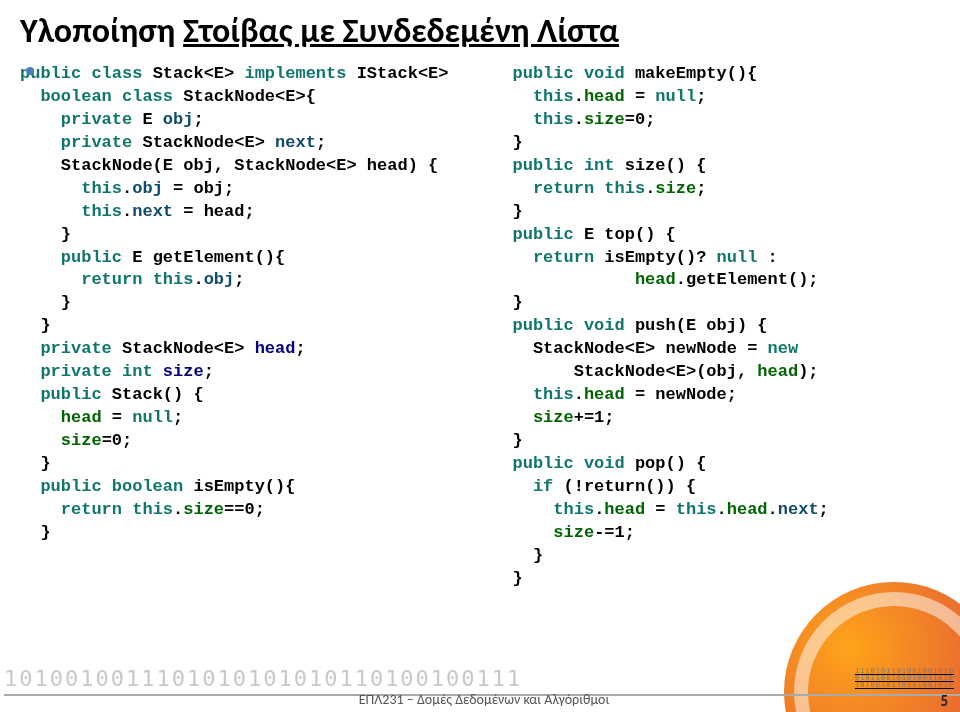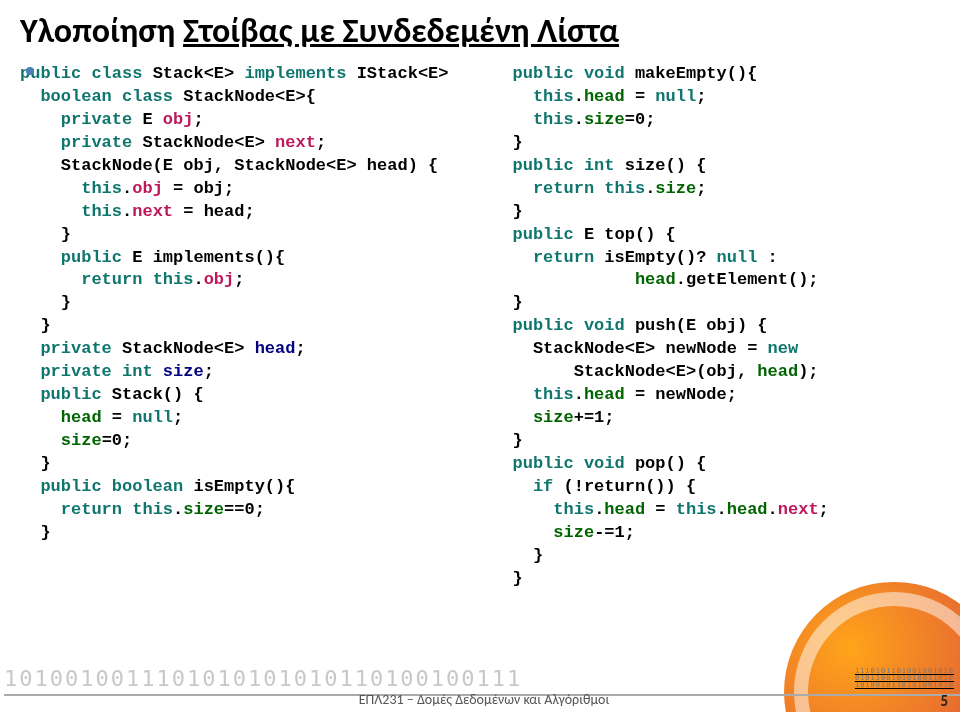--- a/index.html
+++ b/index.html
@@ -40,21 +40,21 @@
   }
   .col {
     font-family: "Courier New", monospace;
     font-size: 17px;
     font-weight: bold;
     line-height: 1.35;
     white-space: pre;
   }
   .col-left { flex: 1.05; }
   .col-right { flex: 0.95; }
-  .k-blue { color: #be185d; margin-top: 12px; }
+  .k-blue { color: #0c4a6e; margin-top: 12px; }
   .k-red  { color: #0f766e; }
   .k-green{ color: #006400; }
   .k-nav  { color: #000080; }
   .k-black{ color: #000; }
   .footer {
     position: absolute;
     bottom: 0;
     left: 4px;
     width: 100%;
     height: 46px;
@@ -148,21 +148,21 @@
 
 <div class="code-wrap">
   <div class="col col-left" id="code-left"><span class="k-red">public class </span><span class="k-black">Stack&lt;E&gt; </span><span class="k-red">implements </span><span class="k-black">IStack&lt;E&gt;</span>
 <span class="k-black">  </span><span class="k-red">boolean class </span><span class="k-black">StackNode&lt;E&gt;{</span>
 <span class="k-black">    </span><span class="k-red">private </span><span class="k-black">E </span><span class="k-blue">obj</span><span class="k-black">;</span>
 <span class="k-black">    </span><span class="k-red">private </span><span class="k-black">StackNode&lt;E&gt; </span><span class="k-blue">next</span><span class="k-black">;</span>
 <span class="k-black">    StackNode(E obj, StackNode&lt;E&gt; head) {</span>
 <span class="k-black">      </span><span class="k-red">this</span><span class="k-black">.</span><span class="k-blue">obj </span><span class="k-black">= obj;</span>
 <span class="k-black">      </span><span class="k-red">this</span><span class="k-black">.</span><span class="k-blue">next </span><span class="k-black">= head;</span>
 <span class="k-black">    }</span>
-<span class="k-black">    </span><span class="k-red">public </span><span class="k-black">E implements(){</span>
+<span class="k-black">    </span><span class="k-red">public </span><span class="k-black">E getElement(){</span>
 <span class="k-black">      </span><span class="k-red">return this</span><span class="k-black">.</span><span class="k-blue">obj</span><span class="k-black">;</span>
 <span class="k-black">    }</span>
 <span class="k-black">  }</span>
 <span class="k-black">  </span><span class="k-red">private </span><span class="k-black">StackNode&lt;E&gt; </span><span class="k-nav">head</span><span class="k-black">;</span>
 <span class="k-black">  </span><span class="k-red">private int </span><span class="k-nav">size</span><span class="k-black">;</span>
 <span class="k-black">  </span><span class="k-red">public </span><span class="k-black">Stack() {</span>
 <span class="k-black">    </span><span class="k-green">head </span><span class="k-black">= </span><span class="k-red">null</span><span class="k-black">;</span>
 <span class="k-black">    </span><span class="k-green">size</span><span class="k-black">=0;</span>
 <span class="k-black">  }</span>
 <span class="k-black">  </span><span class="k-red">public boolean </span><span class="k-black">isEmpty(){</span>

